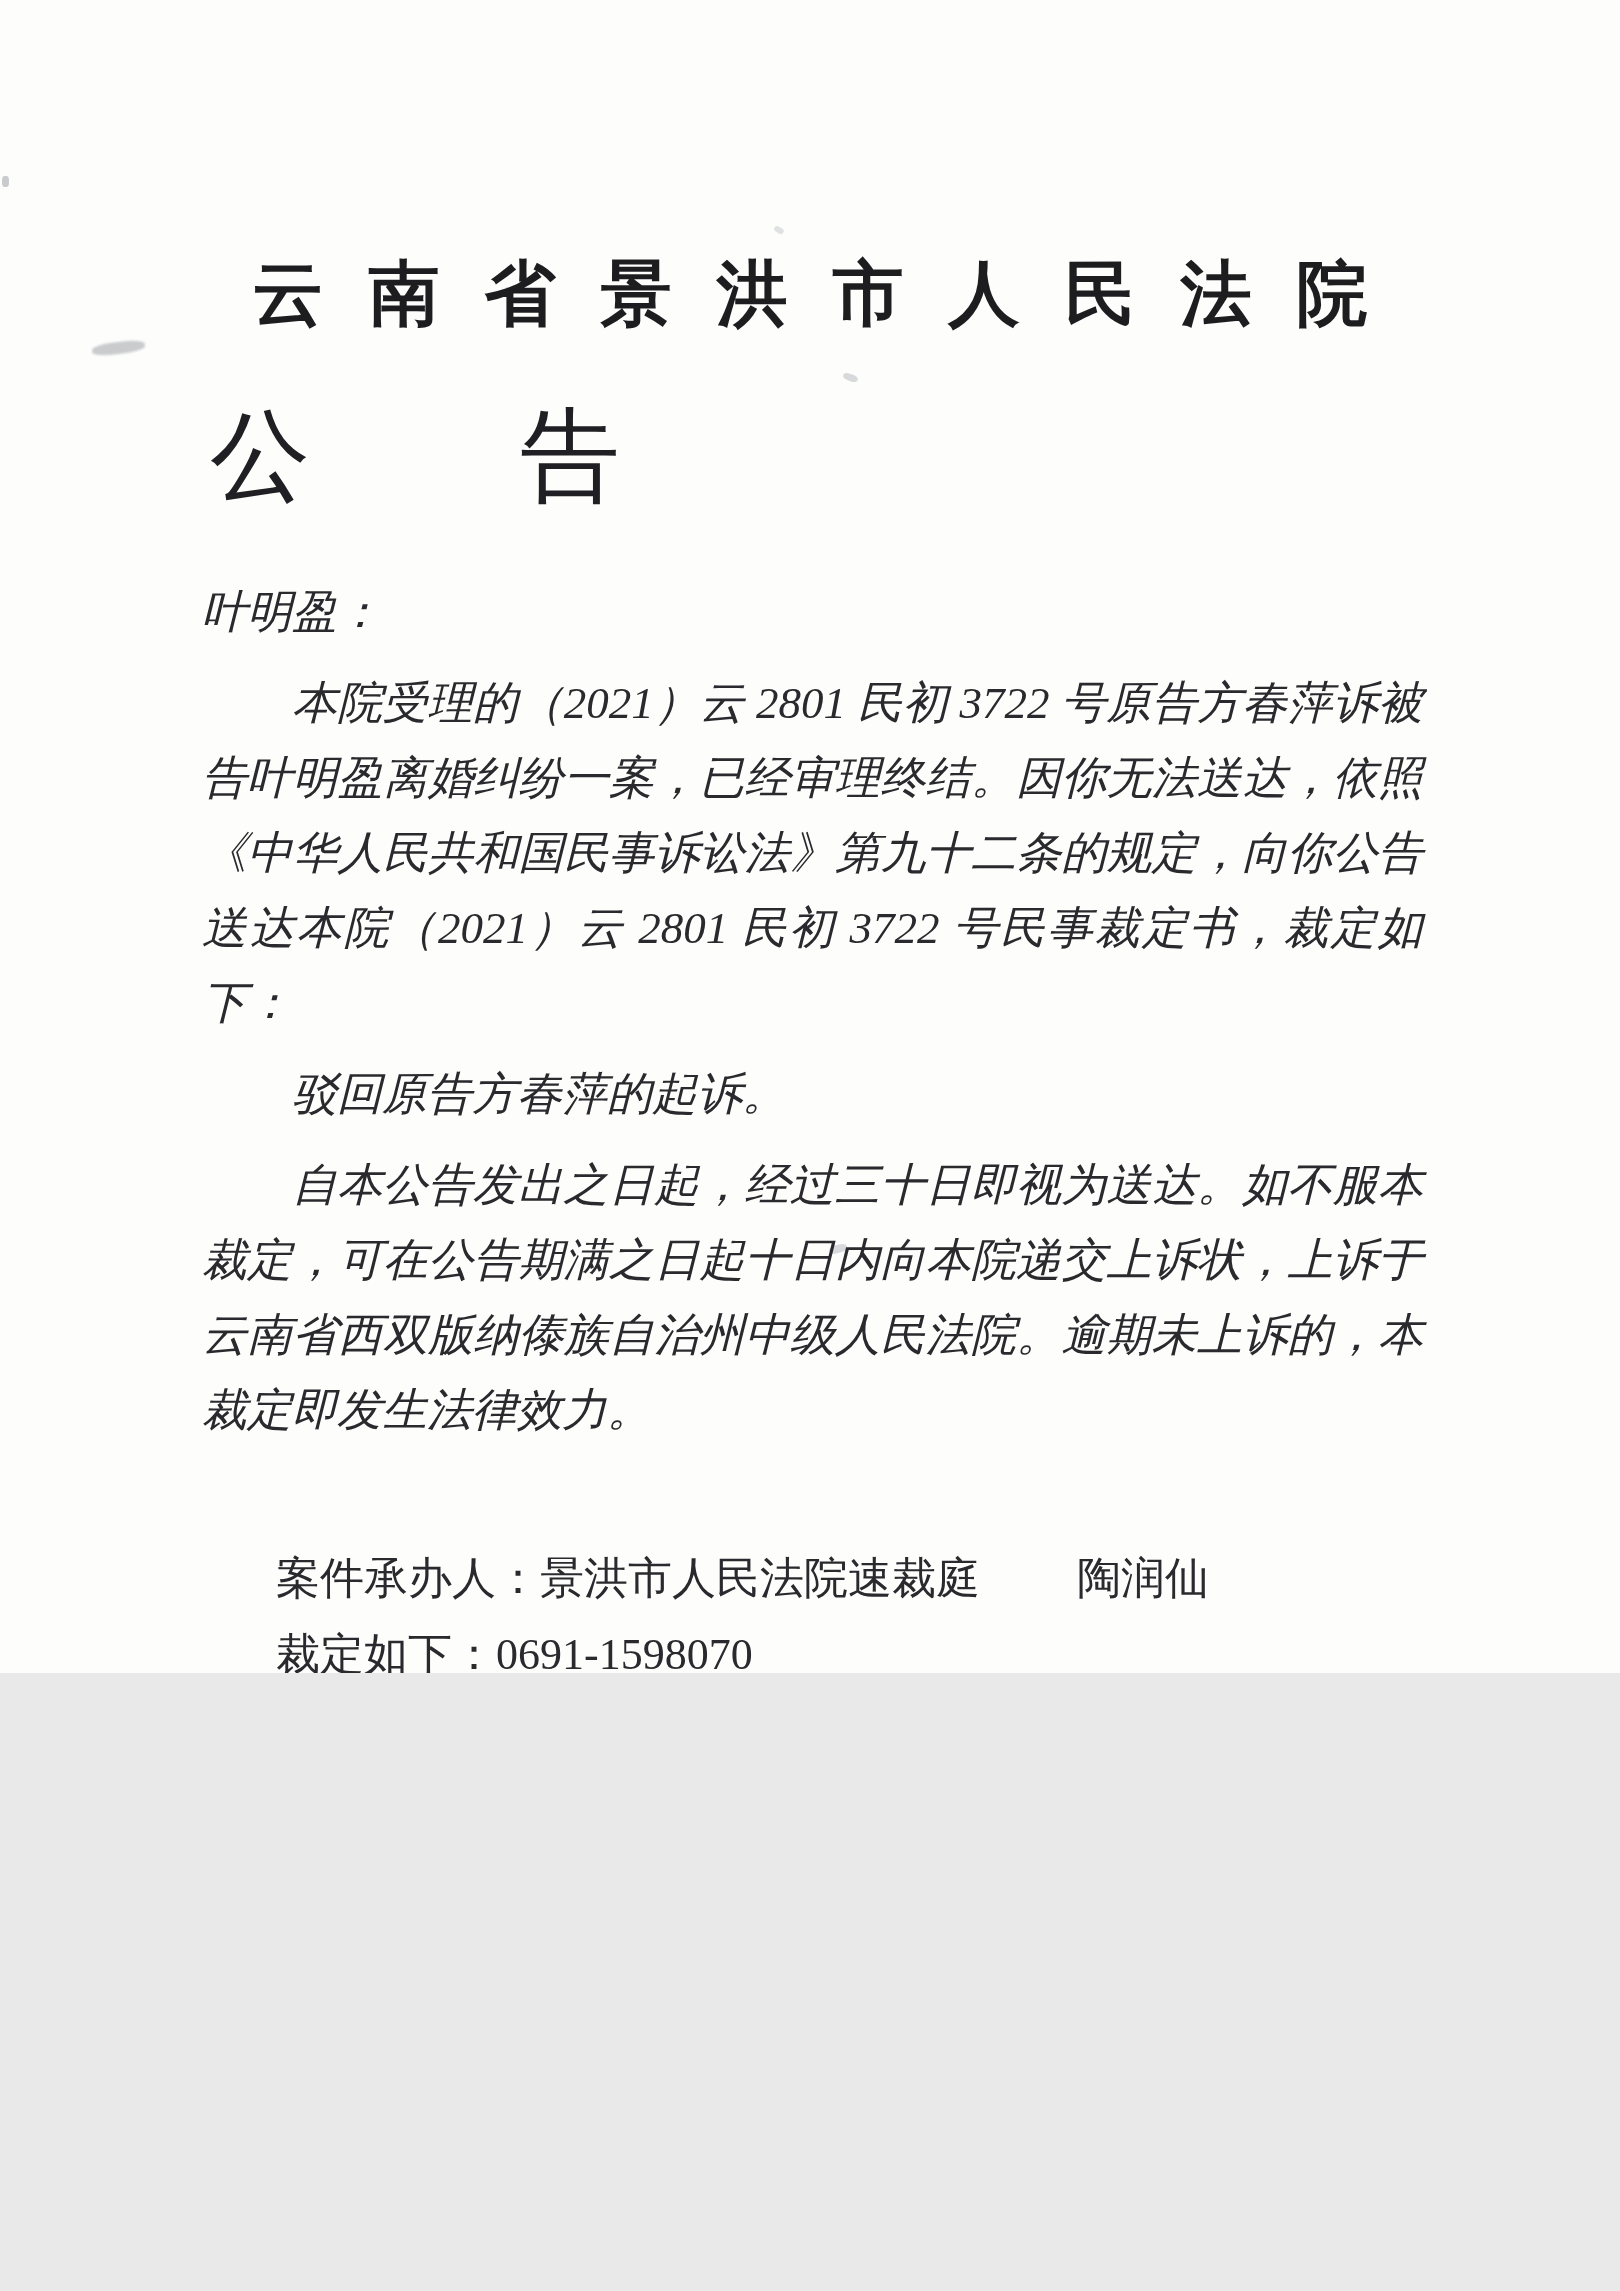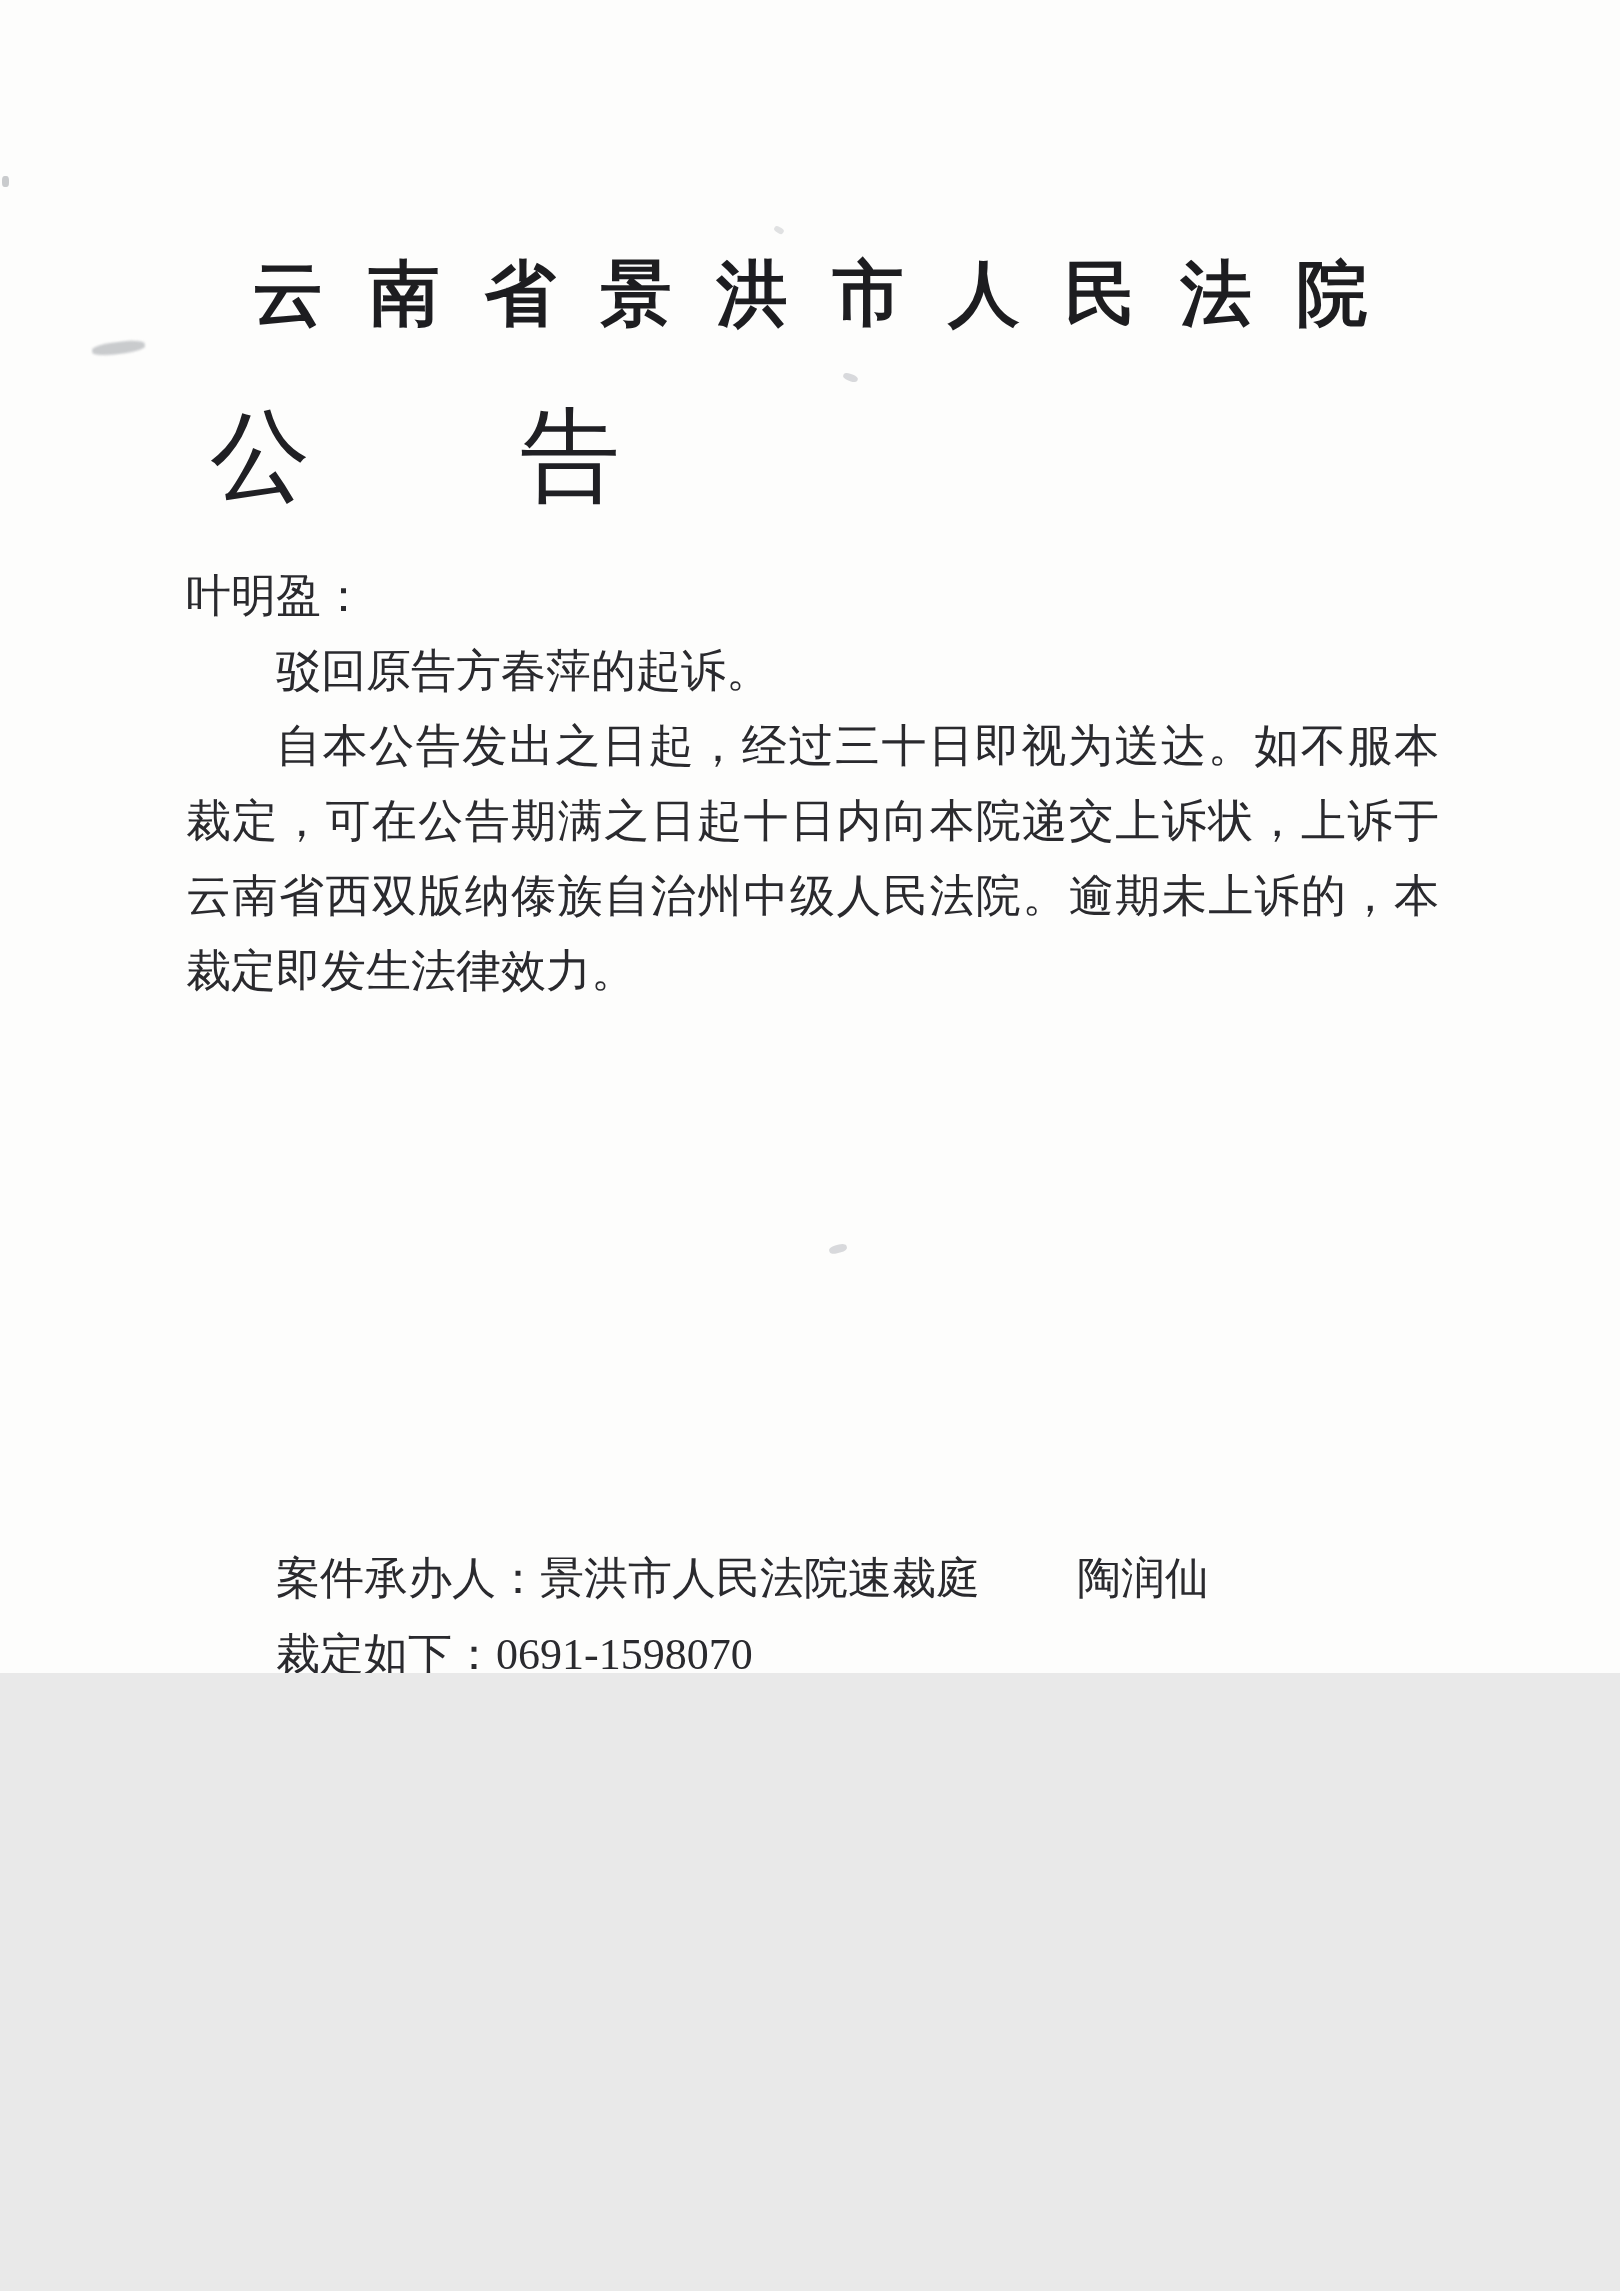--- a/index.html
+++ b/index.html
@@ -45,21 +45,21 @@
   .notice-body {
     position: absolute;
     left: 186px; top: 559px;
     width: 1253px;
     font-size: 45px;
     line-height: 75px;
     text-align: justify;
     text-justify: inter-character;
     color: #2a2a2e;
   }
-  .notice-body p { margin: 0; }
+  .notice-body p { margin: 16px; font-style: italic; }
   .notice-body p.indent { text-indent: 2em; }
 
   
   .contact-block {
     position: absolute;
     left: 276px; top: 1541px;
     font-size: 44px;
     line-height: 76px;
     color: #2a2a2e;
     white-space: nowrap;
@@ -112,20 +112,21 @@
   <div class="artifact a2"></div>
   <div class="artifact a3"></div>
   <div class="artifact a4"></div>
   <div class="artifact a5"></div>
 
   <div class="court-title">云南省景洪市人民法院</div>
   <div class="notice-heading">公告</div>
 
   <div class="notice-body">
     <p>叶明盈：</p>
+    <p class="indent">本院受理的（2021）云 2801 民初 3722 号原告方春萍诉被告叶明盈离婚纠纷一案，已经审理终结。因你无法送达，依照《中华人民共和国民事诉讼法》第九十二条的规定，向你公告送达本院（2021）云 2801 民初 3722 号民事裁定书，裁定如下：</p>
     <p class="indent">驳回原告方春萍的起诉。</p>
     <p class="indent">自本公告发出之日起，经过三十日即视为送达。如不服本裁定，可在公告期满之日起十日内向本院递交上诉状，上诉于云南省西双版纳傣族自治州中级人民法院。逾期未上诉的，本裁定即发生法律效力。</p>
   </div>
 
   <div class="contact-block">
     <div class="handler-line">
       <span>案件承办人：</span><span>景洪市人民法院速裁庭</span><span class="handler-name">陶润仙</span>
     </div>
     <div class="phone-line">
       <span>裁定如下：</span><span>0691-1598070</span>

